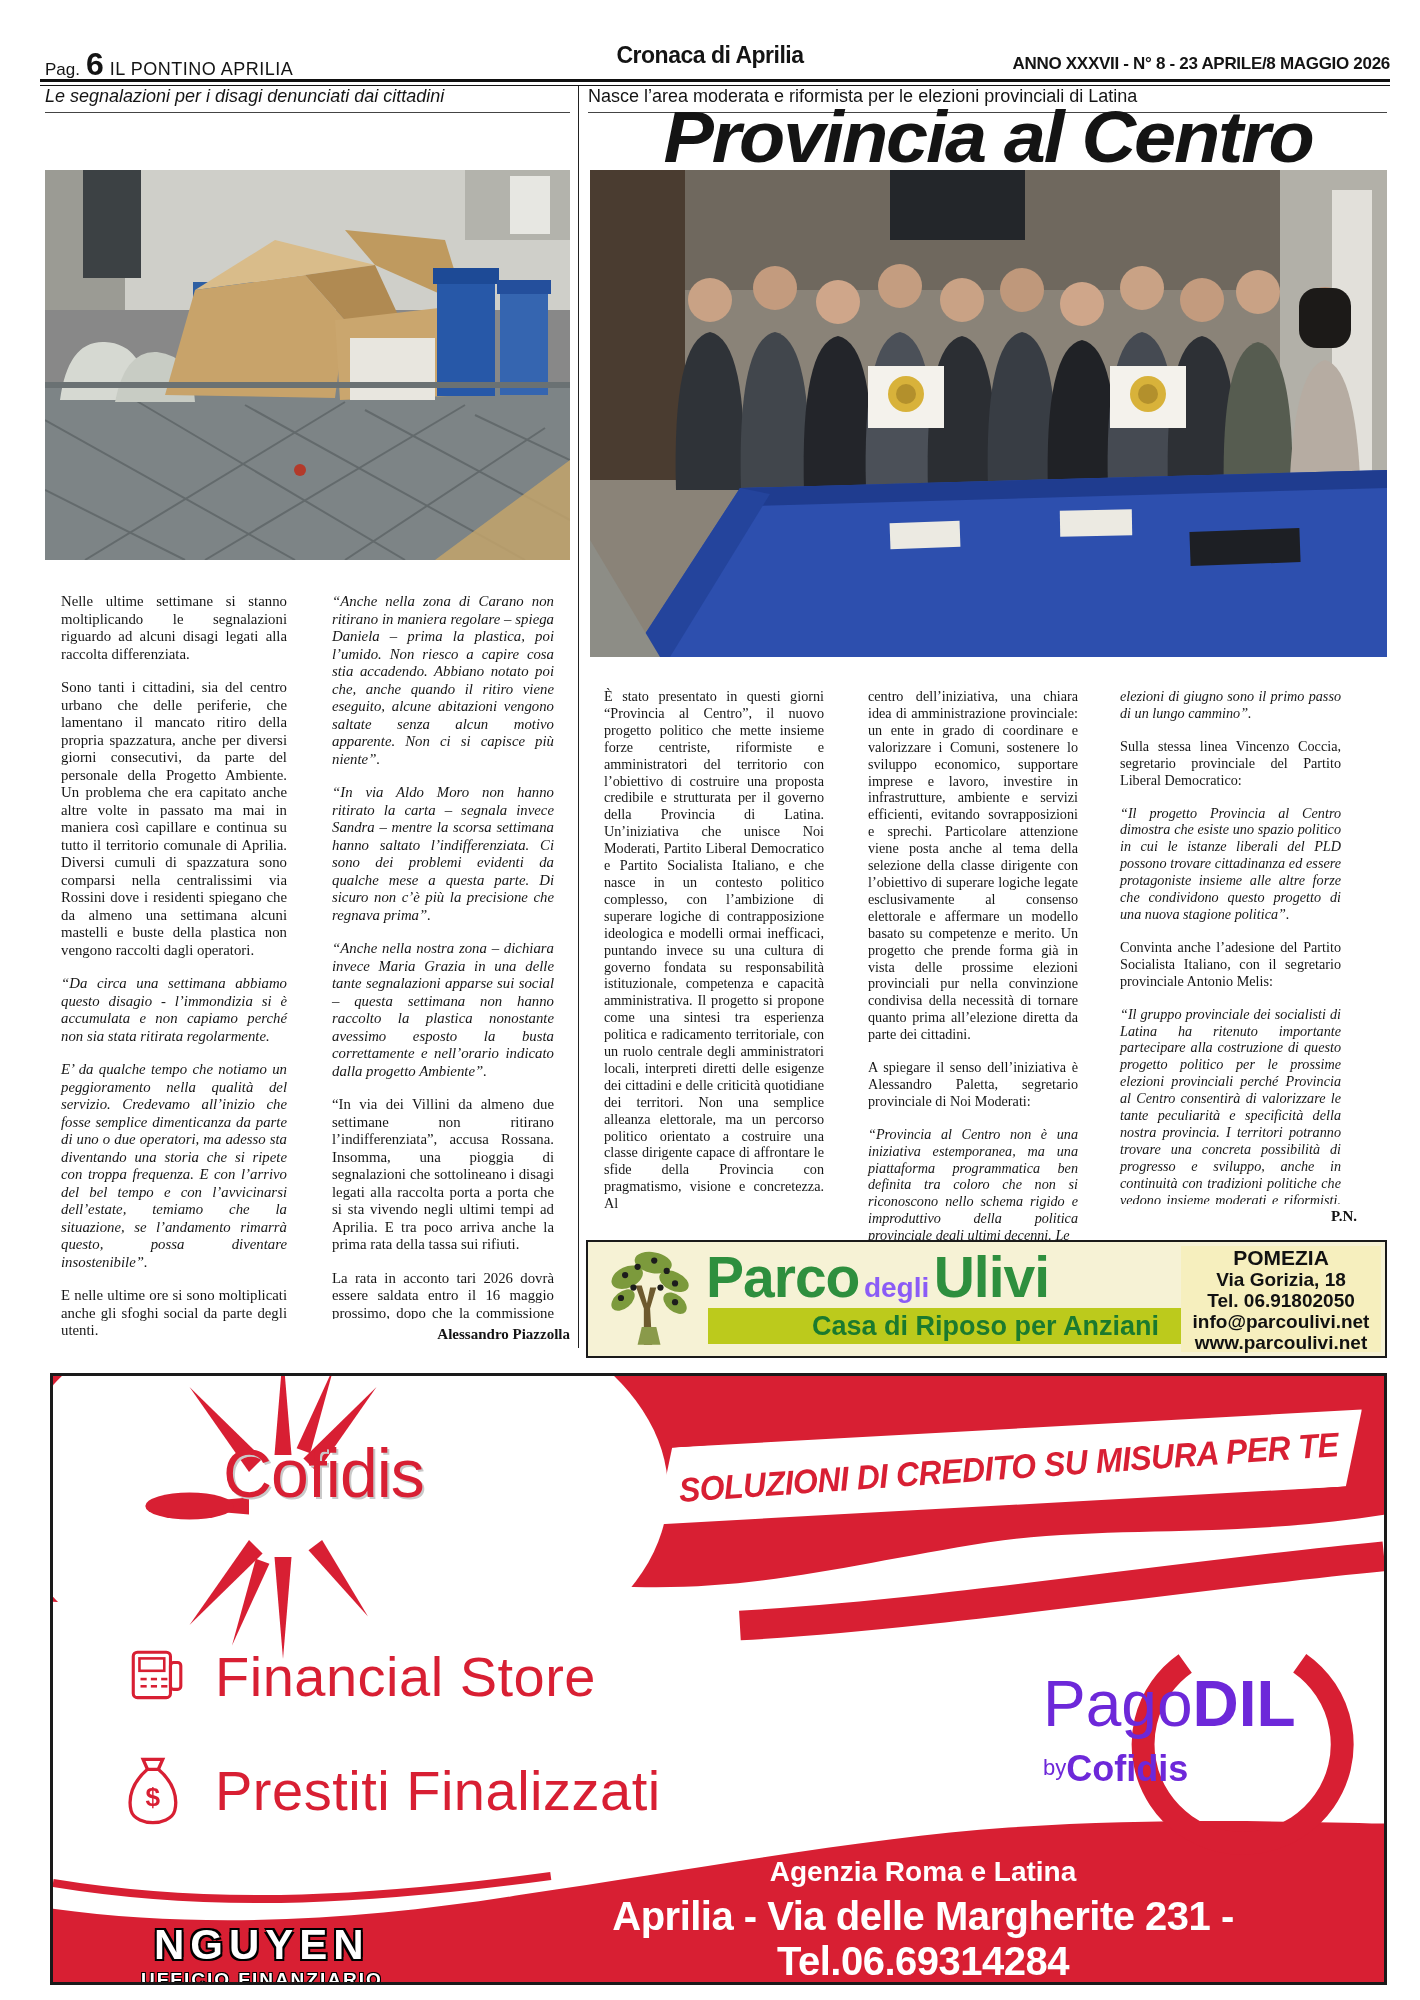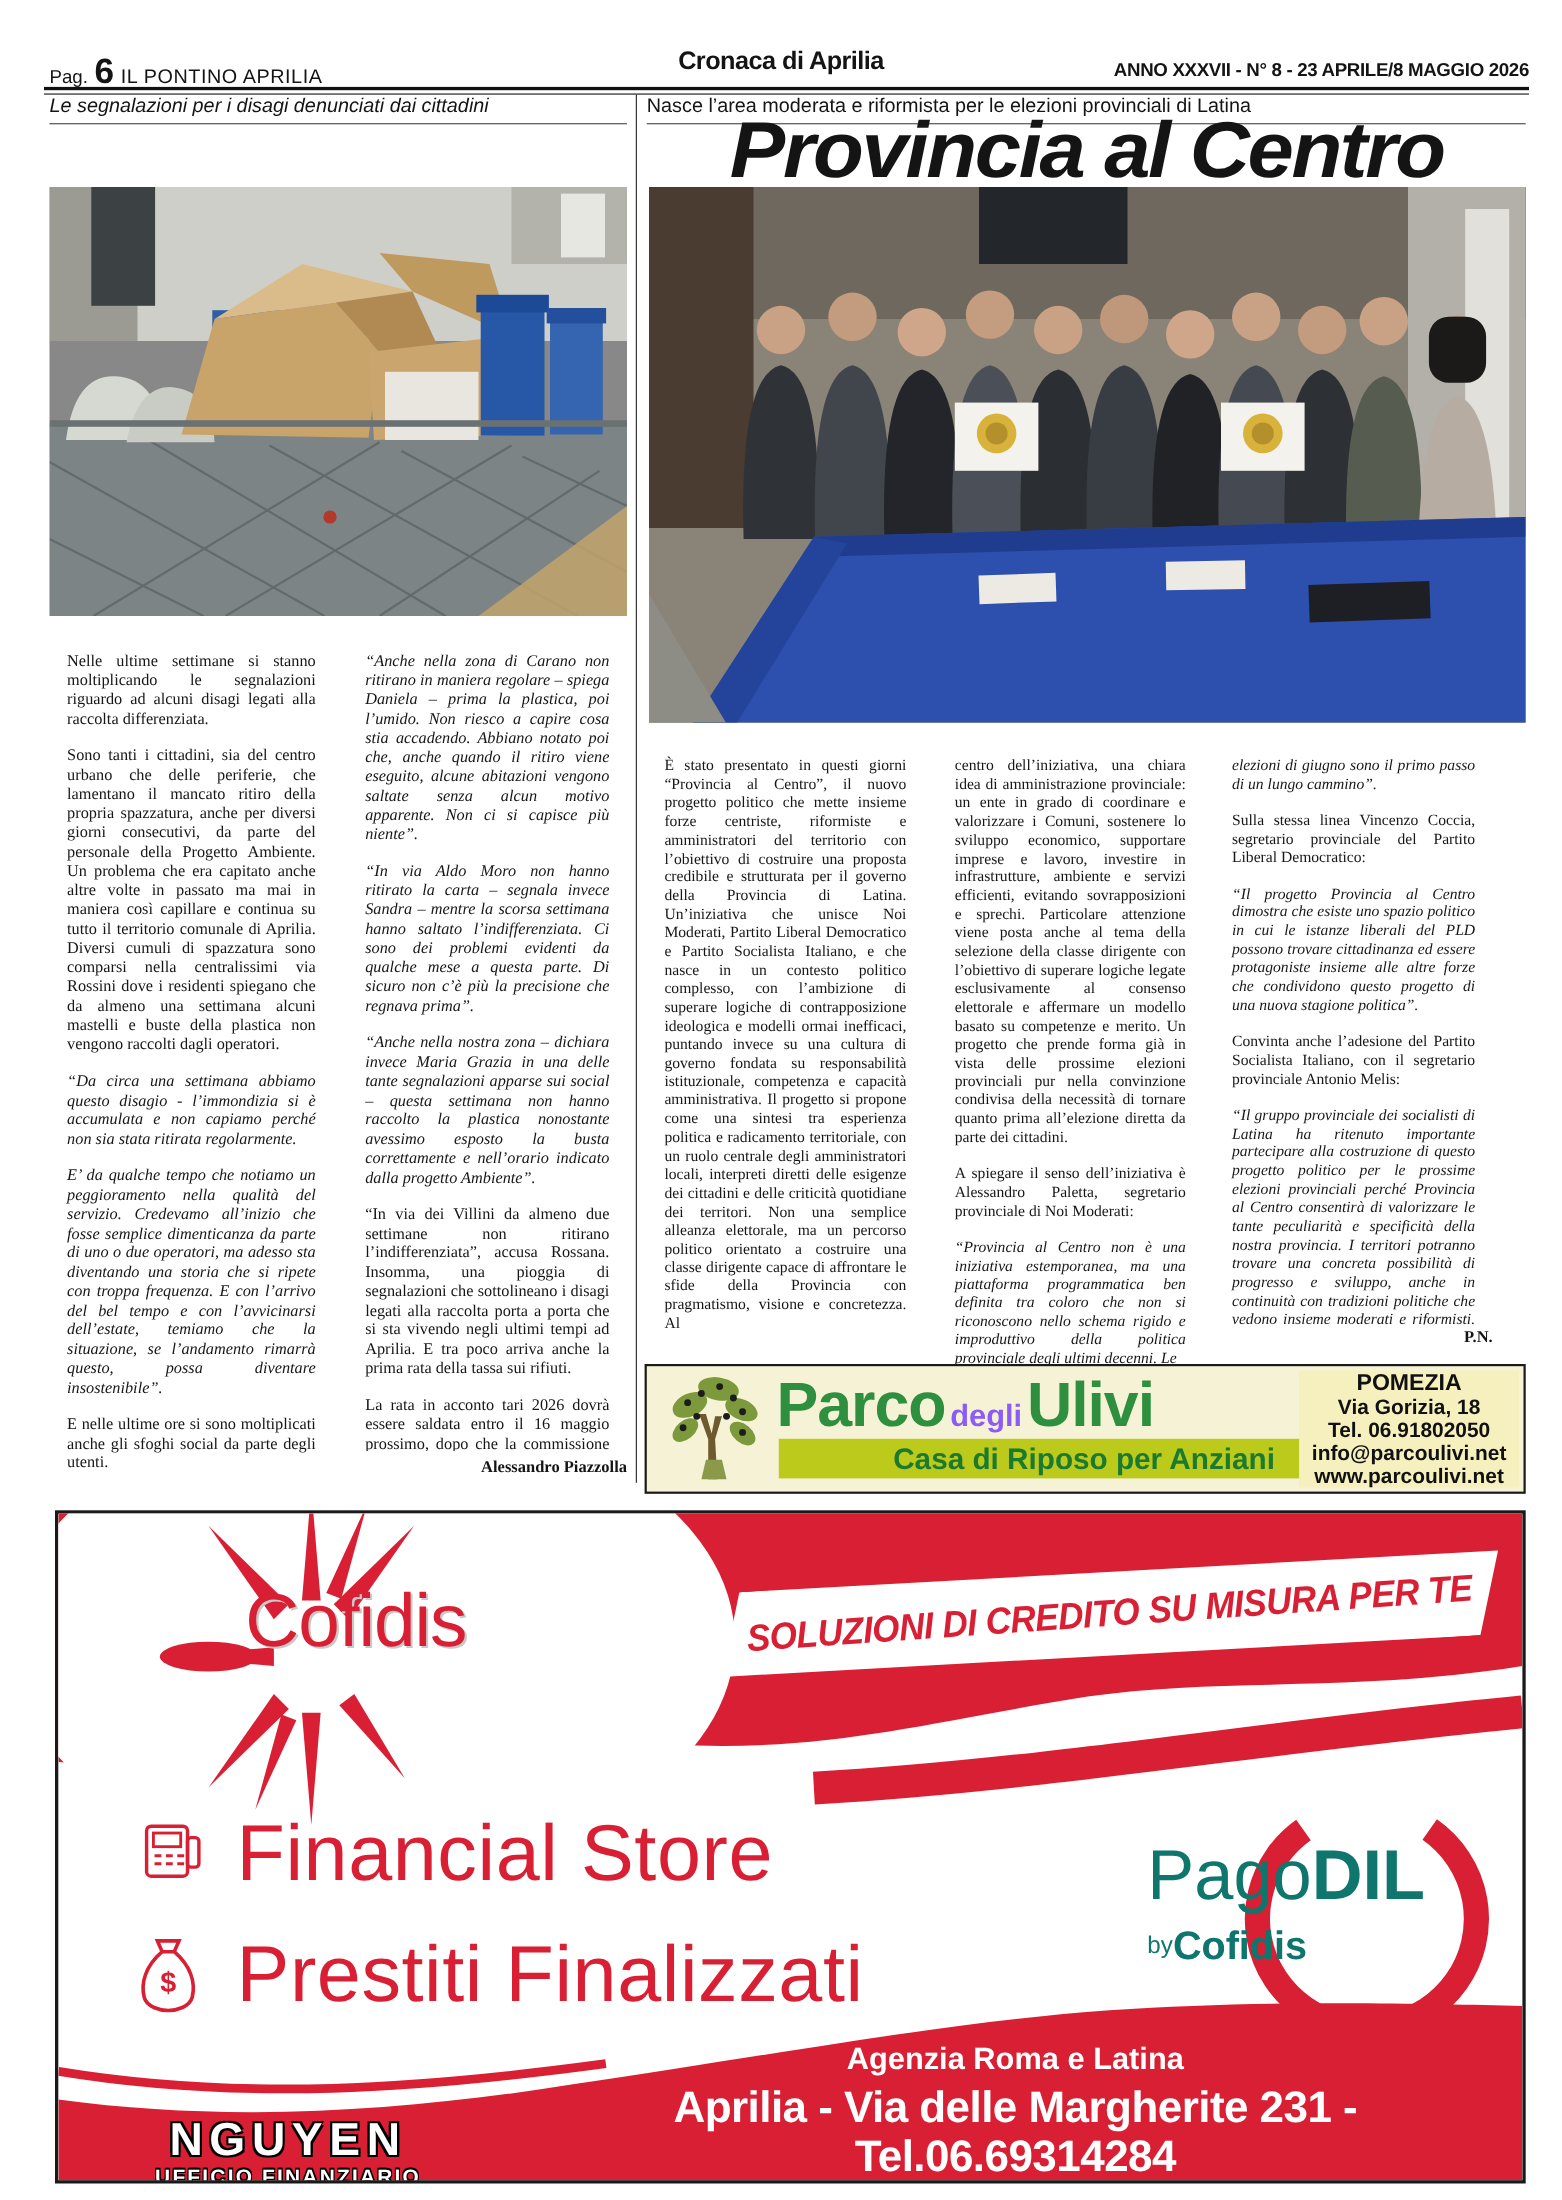--- a/index.html
+++ b/index.html
@@ -60,24 +60,24 @@
   .cof-ellipse{position:absolute;left:-45px;top:-95px;width:660px;height:420px;background:#fff;
                border-radius:50%;}
   .cof-logo-text{position:absolute;left:170px;top:58px;font-size:68px;color:#d81f33;
                  letter-spacing:-1px;text-shadow:2px 2px 0 #c9c9c9;}
   .cof-banner{position:absolute;left:600px;top:48px;width:712px;height:86px;background:#fff;
               transform:rotate(-4deg);display:flex;align-items:center;justify-content:center;
               clip-path:polygon(3% 0,100% 12%,97% 100%,0 88%);}
   .cof-banner span{font-size:34px;font-weight:700;font-style:italic;color:#d81f33;
                    letter-spacing:-.5px;transform:scaleX(.94);white-space:nowrap;}
   .cof-line{position:absolute;display:flex;align-items:center;gap:28px;color:#d81f33;}
-  .cof-line .txt{font-size:72px;letter-spacing:.5px;}
+  .cof-line .txt{font-size:56px;letter-spacing:.5px;}
   .cof-l1{left:72px;top:268px;}
   .cof-l2{left:68px;top:378px;}
-  .pagodil{position:absolute;left:990px;top:296px;width:320px;color:#0f766e;}
+  .pagodil{position:absolute;left:990px;top:296px;width:320px;color:#6d28d9;}
   .pagodil .row1{font-size:64px;line-height:1;}
   .pagodil .bold{font-weight:700;}
   .pagodil .row2{margin-top:12px;font-size:36px;font-weight:700;}
   .pagodil .by{font-size:22px;font-weight:400;vertical-align:6px;margin-right:0;}
   .nguyen{position:absolute;left:88px;top:545px;color:#fff;text-align:center;}
   .nguyen .n1{font-size:42px;letter-spacing:6px;font-weight:700;
       text-shadow:-2px -2px 0 #000,2px -2px 0 #000,-2px 2px 0 #000,2px 2px 0 #000;}
   .nguyen .n2{font-size:19px;letter-spacing:2px;font-weight:700;
       text-shadow:-1px -1px 0 #000,1px -1px 0 #000,-1px 1px 0 #000,1px 1px 0 #000;}
   .cof-agency{position:absolute;left:420px;top:480px;width:900px;text-align:center;color:#fff;}

